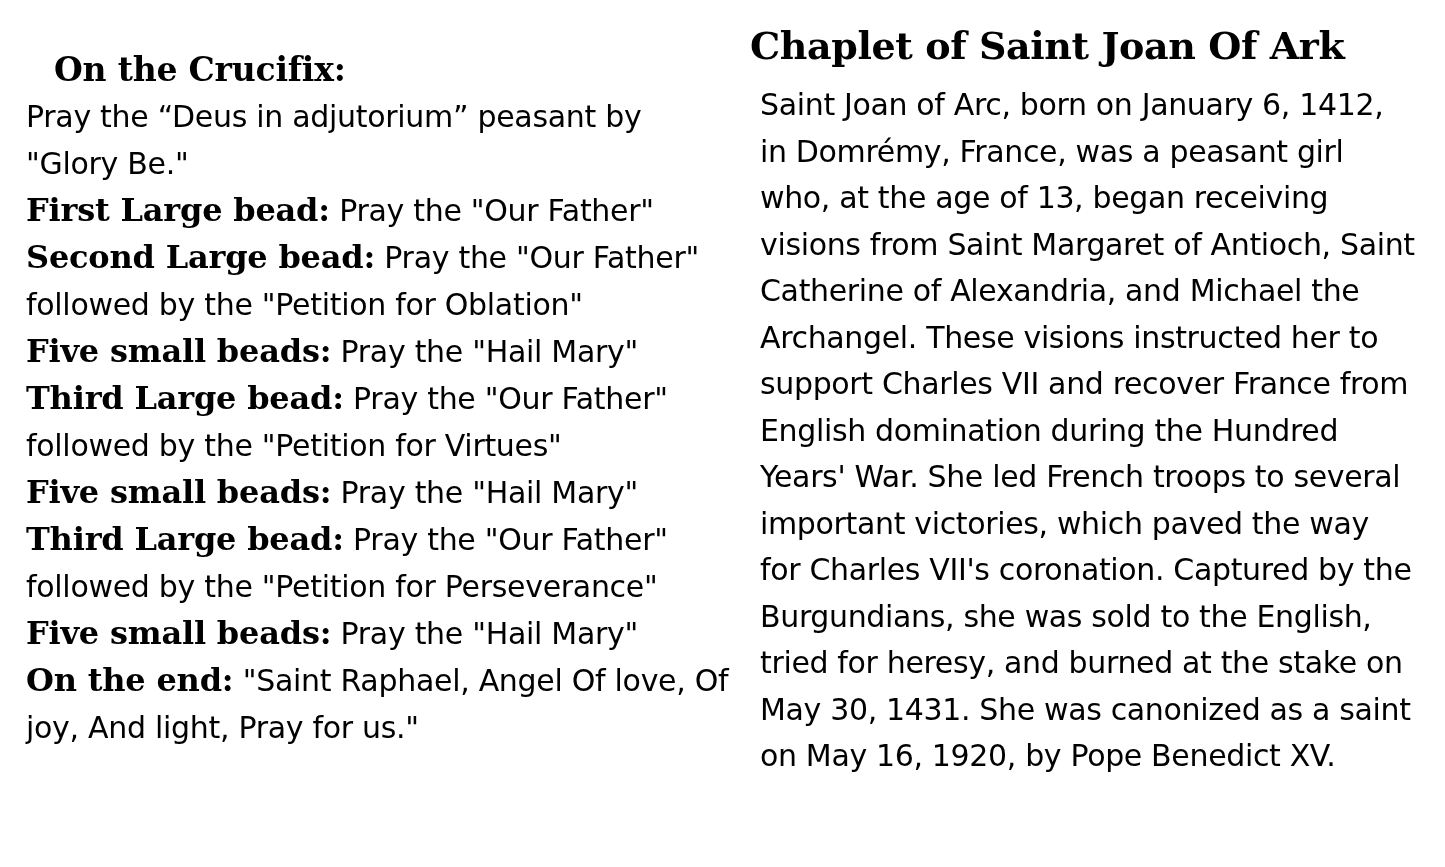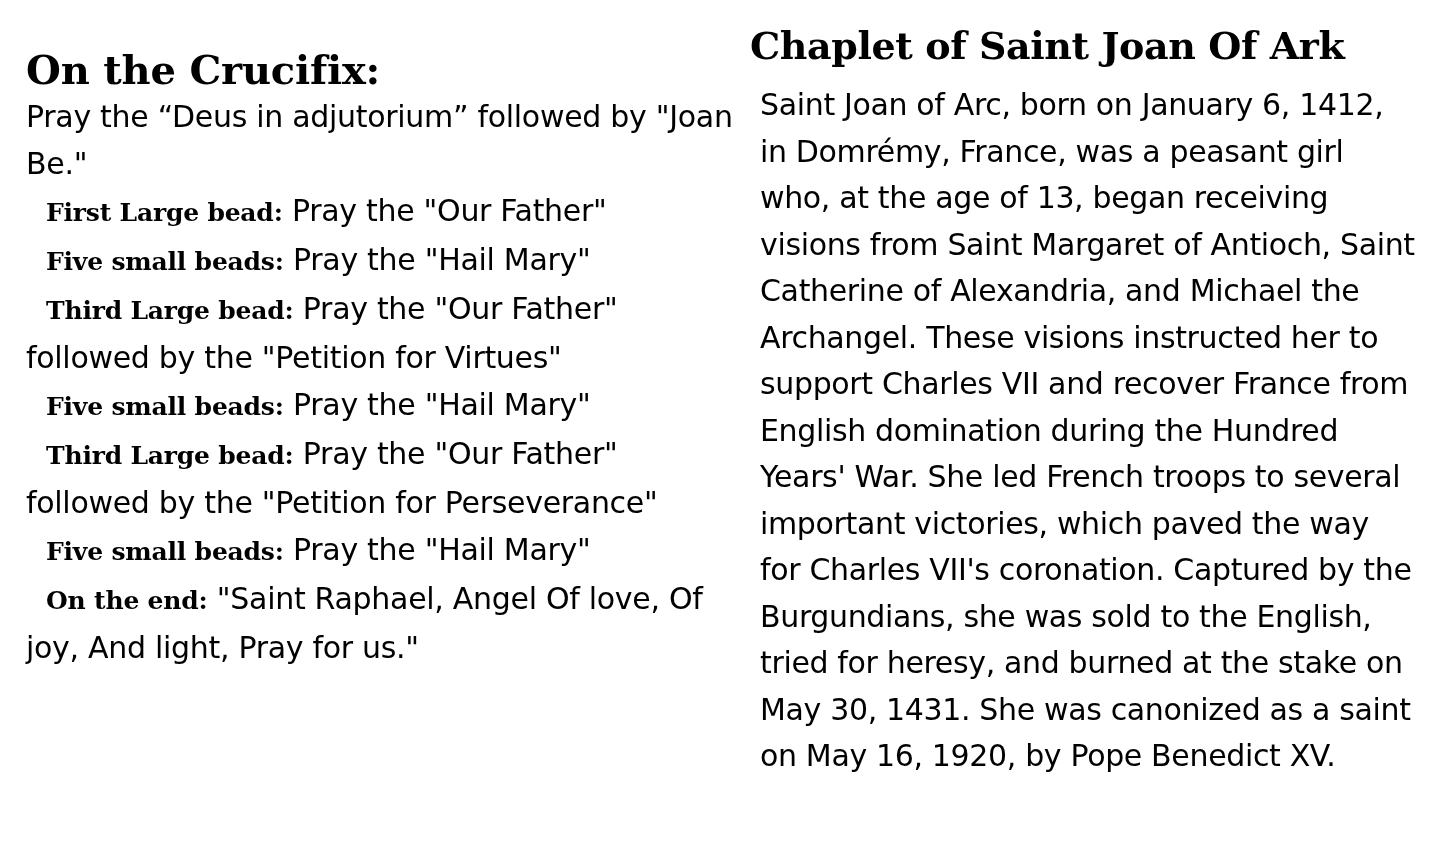--- a/index.html
+++ b/index.html
@@ -29,43 +29,43 @@
   .col-right {
     width: 703px;
     box-sizing: border-box;
     padding: 22px 18px 0 6px;
   }
 
   
   .left-heading {
     font-family: "DejaVu Serif", serif;
     font-weight: bold;
-    font-size: 40px;
+    font-size: 33px;
     line-height: 47px;
     letter-spacing: -0.2px;
+    margin-left: 28px;
   }
   .left-body {
     font-family: "DejaVu Sans", sans-serif;
     font-size: 30px;
     line-height: 47px;
     letter-spacing: -0.3px;
   }
   .para {
     margin: 0;
     font-family: "DejaVu Sans", sans-serif;
     font-size: 30px;
     line-height: 47px;
     letter-spacing: -0.3px;
   }
   .para .lbl {
     font-family: "DejaVu Serif", serif;
     font-weight: bold;
-    font-size: 25px;
+    font-size: 32px;
     letter-spacing: -0.2px;
-    margin-left: 20px;
   }
 
   
   .right-title {
     font-family: "DejaVu Serif", serif;
     font-weight: bold;
     font-size: 38px;
     line-height: 48px;
     letter-spacing: -0.4px;
     margin: 0 0 2px 2px;
@@ -80,27 +80,31 @@
   }
 </style>
 </head>
 <body>
 
 <div class="page">
 
   <div class="col-left">
 
     <div class="left-heading">On the Crucifix:</div>
-    <div class="left-body">Pray the “Deus in adjutorium” followed by "Joan Be."</div>
+    <div class="left-body">Pray the “Deus in adjutorium” peasant by "Glory Be."</div>
 
     <p class="para">
       <span class="lbl">First Large bead:</span>
       <span>Pray the "Our Father"</span>
     </p>
 
+    <p class="para">
+      <span class="lbl">Second Large bead:</span>
+      <span>Pray the "Our Father" followed by the "Petition for Oblation"</span>
+    </p>
 
     <p class="para">
       <span class="lbl">Five small beads:</span>
       <span>Pray the "Hail Mary"</span>
     </p>
 
     <p class="para">
       <span class="lbl">Third Large bead:</span>
       <span>Pray the "Our Father" followed by the "Petition for Virtues"</span>
     </p>

